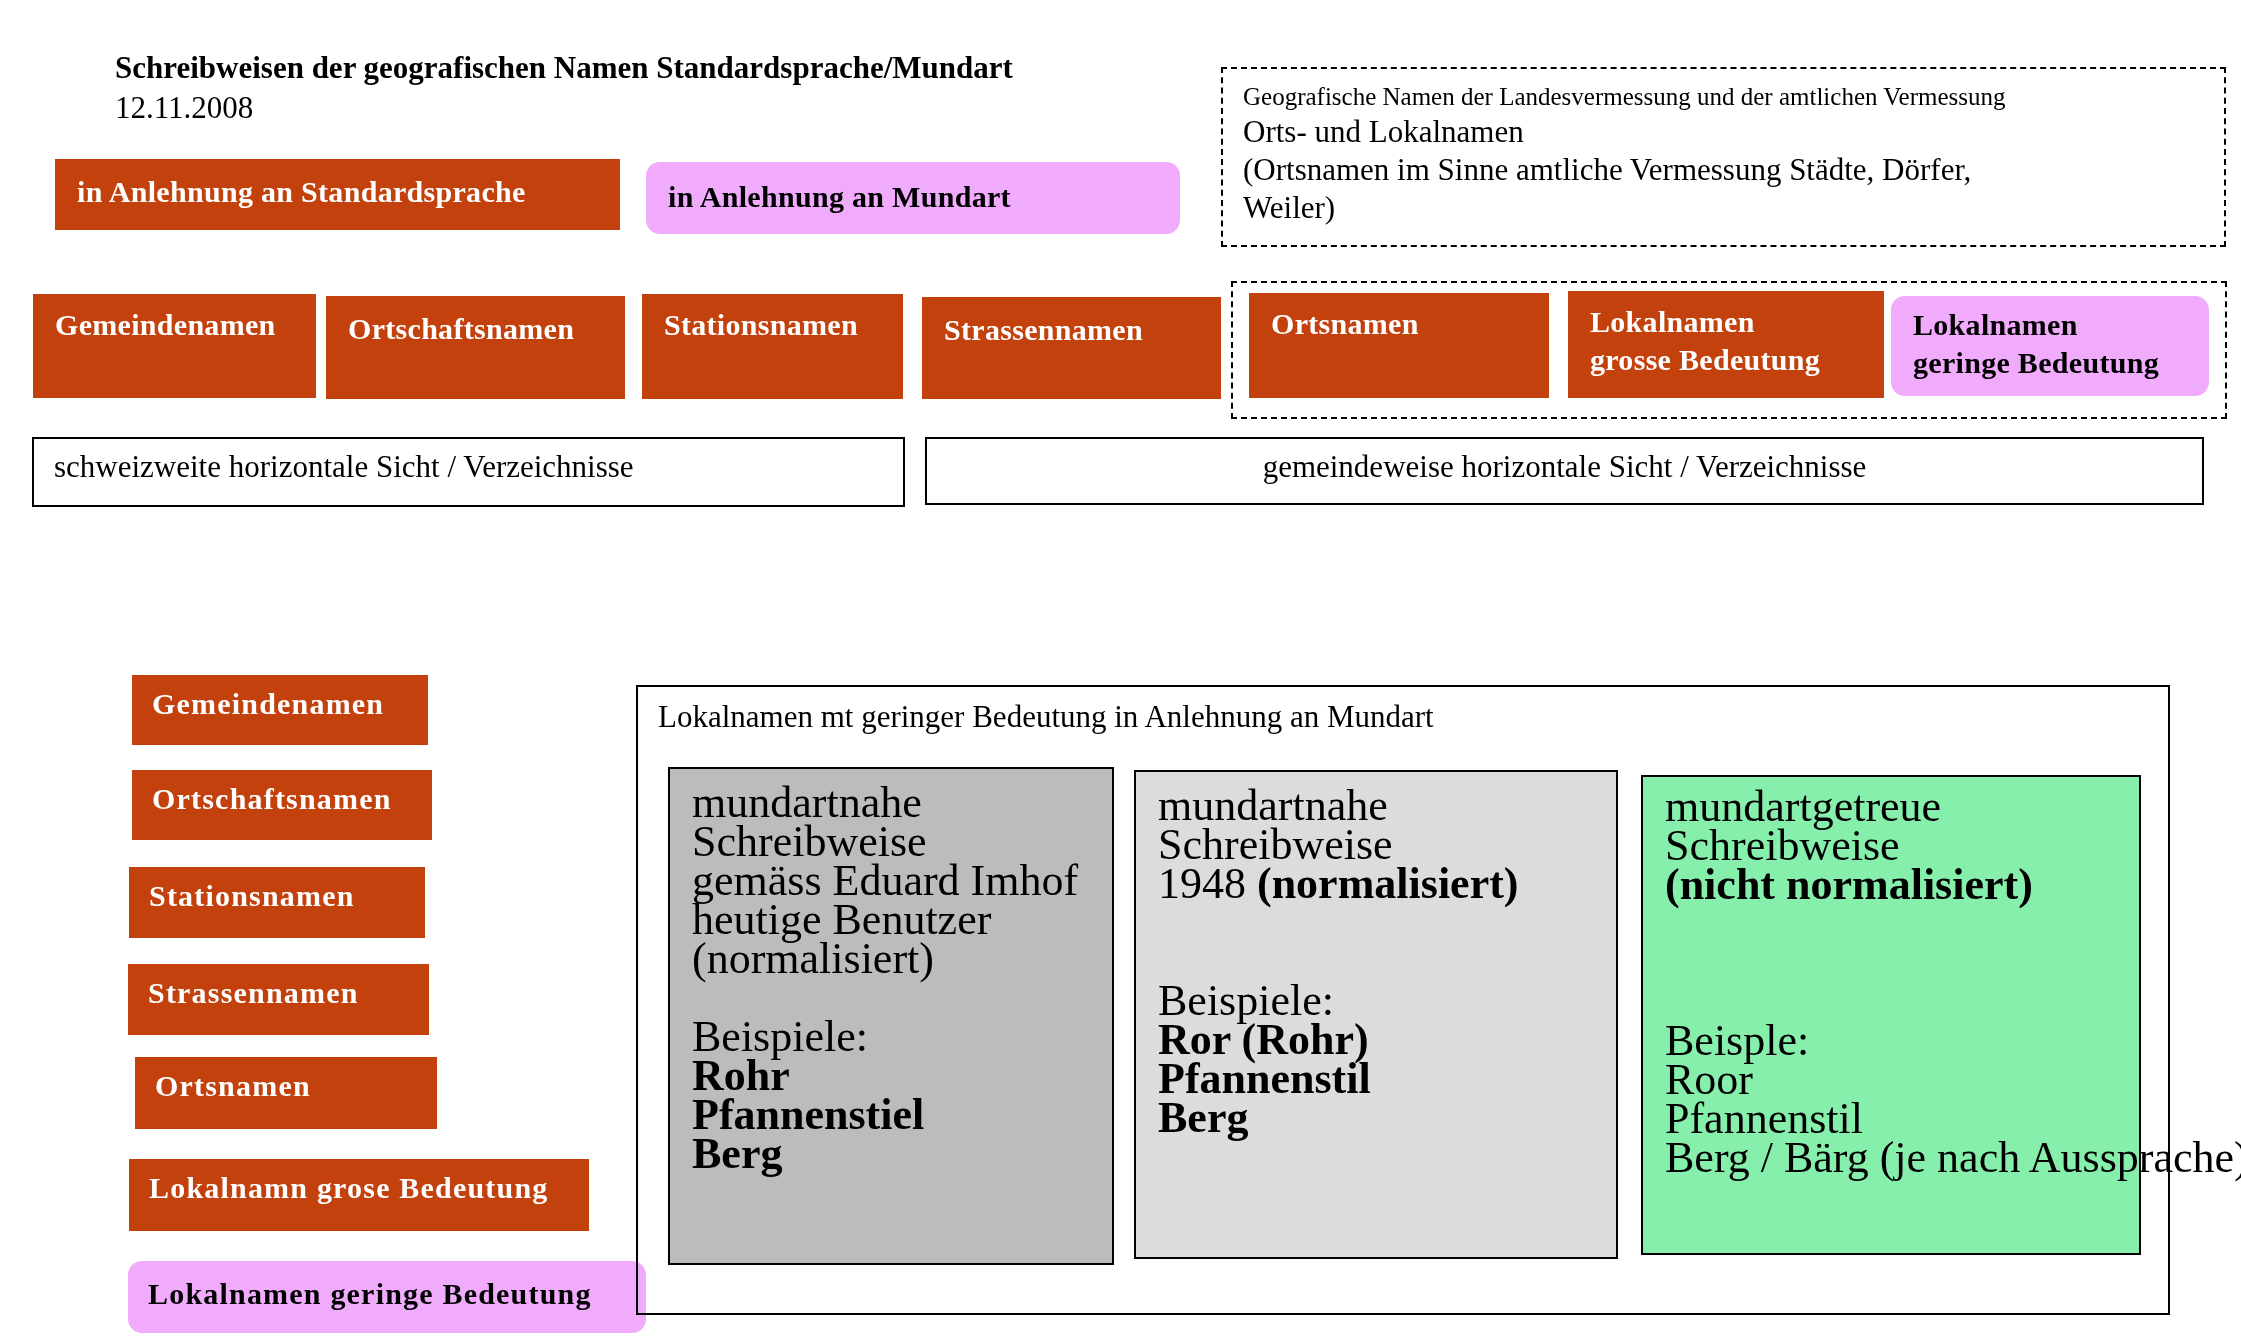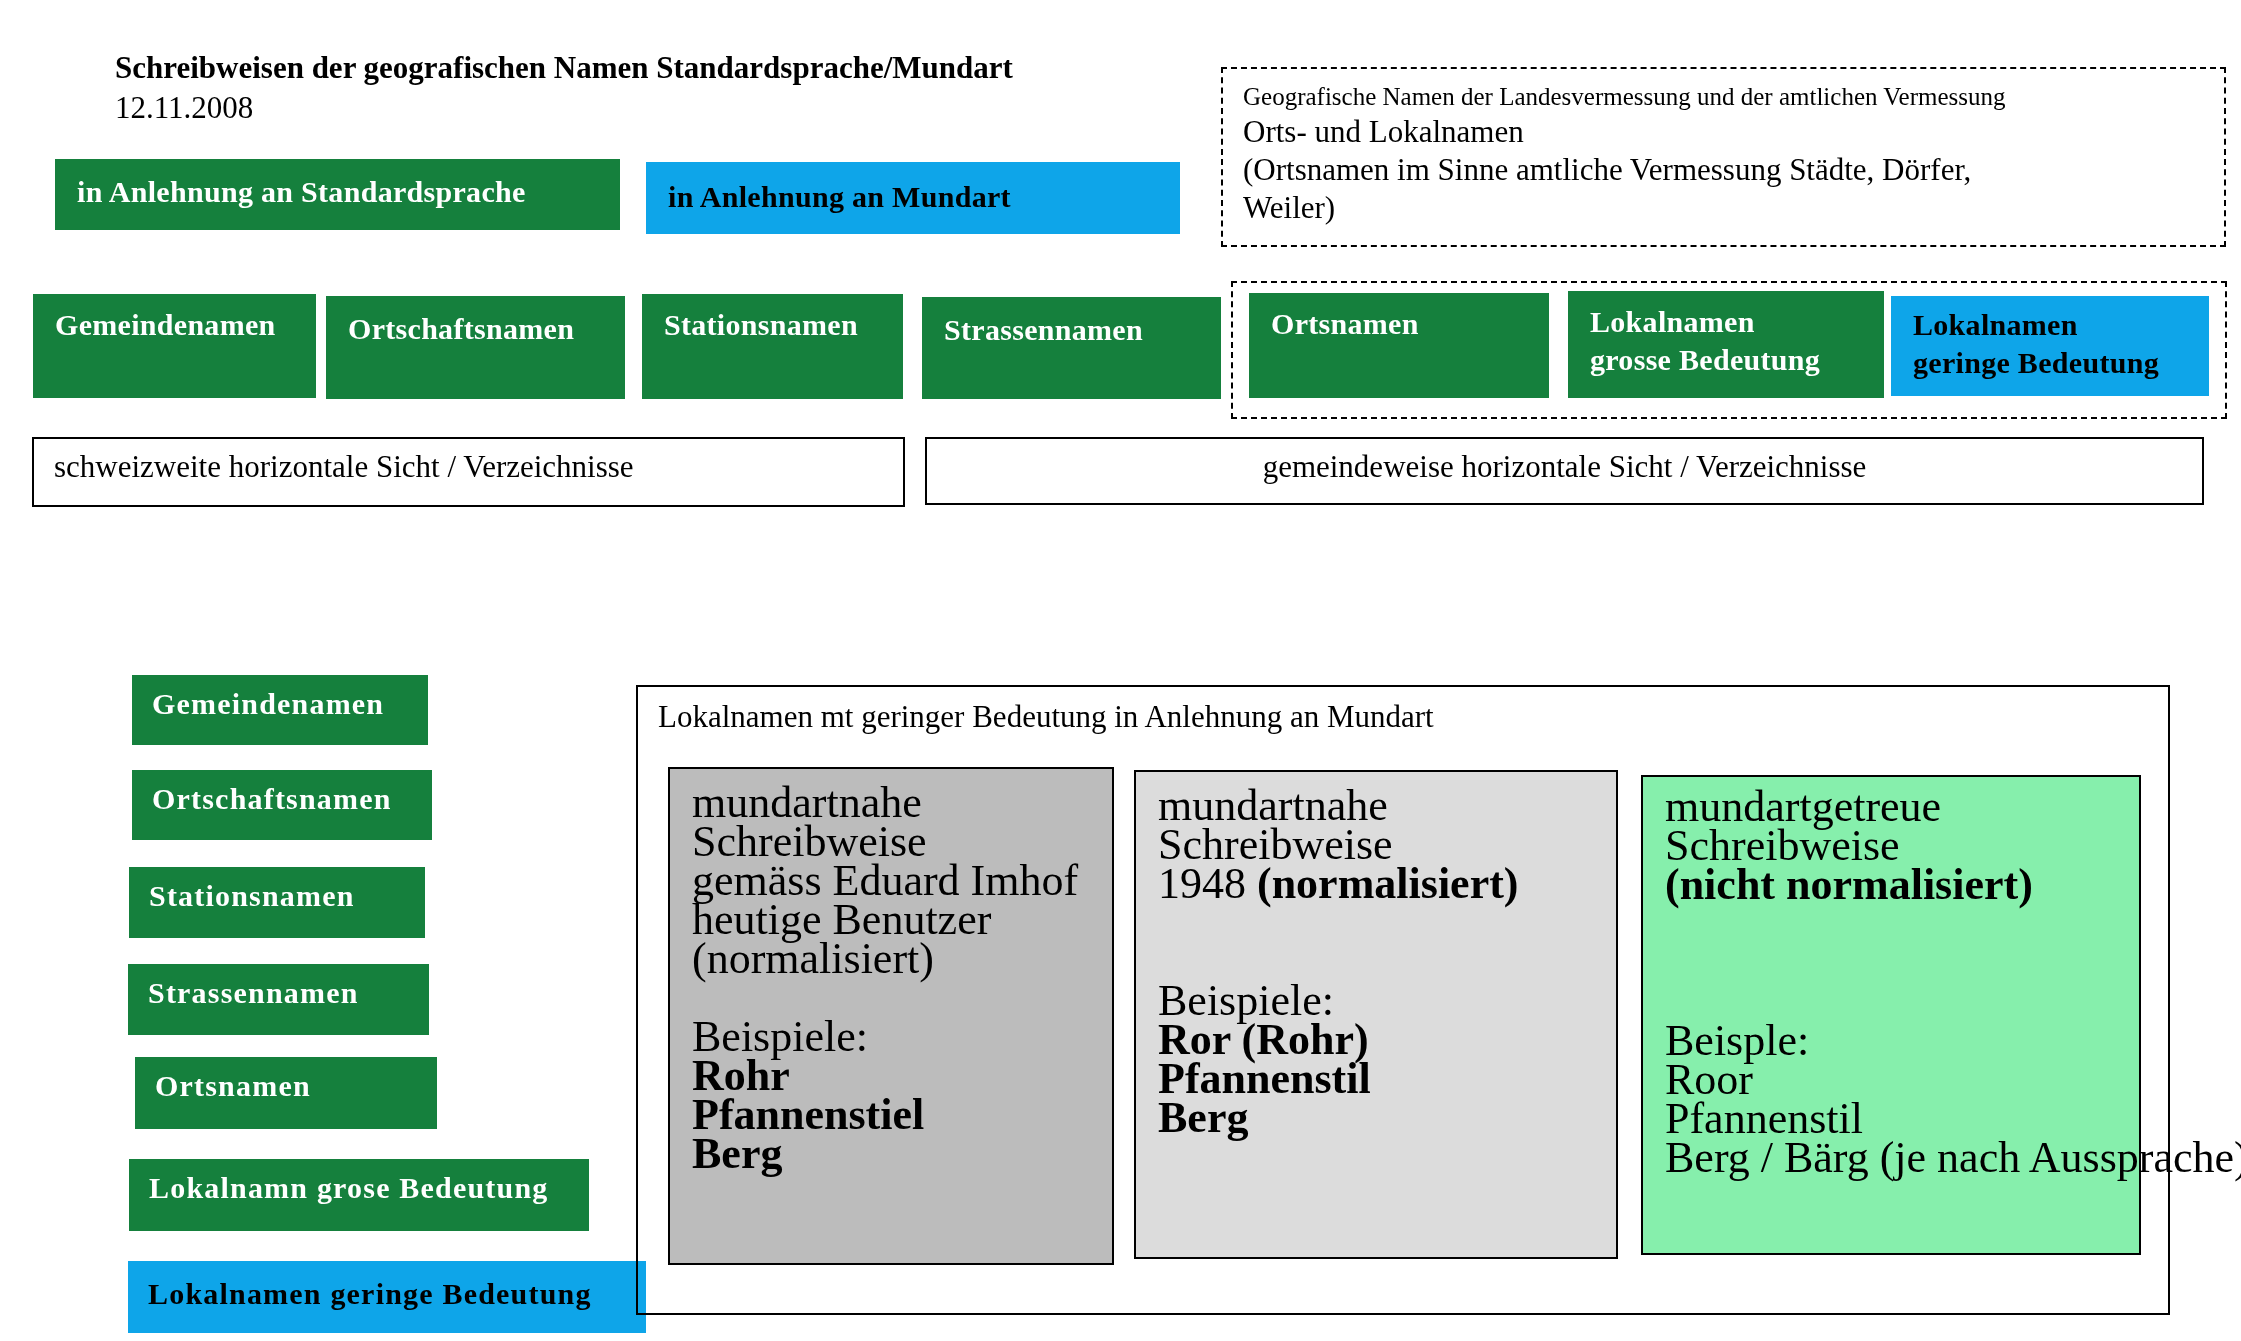--- a/index.html
+++ b/index.html
@@ -1,20 +1,20 @@
 <!DOCTYPE html>
 <html><head>
 <meta charset="utf-8">
 <style>
   html, body { margin:0; padding:0; background:#fff; }
   body { width:2241px; height:1341px; position:relative; overflow:hidden; }
   .abs { position:absolute; box-sizing:border-box; }
   .sans { font-family:Liberation Serif, serif; }
-  .dark { background:#15803d; color:#ffffff; }
-  .light { background:#0ea5e9; color:#000000; }
+  .dark { background:#c2410c; color:#ffffff; }
+  .light { background:#f0abfc; color:#000000;border-radius:14px; }
   .lbl { font-family:"Liberation Serif", serif; font-weight:bold; font-size:30px; line-height:38px; padding:12px 22px; letter-spacing:0.3px; }
   .lbl2 { font-family:"Liberation Serif", serif; font-weight:bold; font-size:30px; line-height:38px; padding:10px 20px; letter-spacing:1.2px; }
   .dashed { border:2px dashed #000; }
   .solid { border:2px solid #000; }
   .inner { border:2px solid #000; font-family:"Liberation Serif", serif; font-size:44px; line-height:39px; padding:14px 22px; color:#000; }
   .inner div { min-height:39px; }
   .b { font-weight:bold; }
 </style>
 </head>
 <body>

